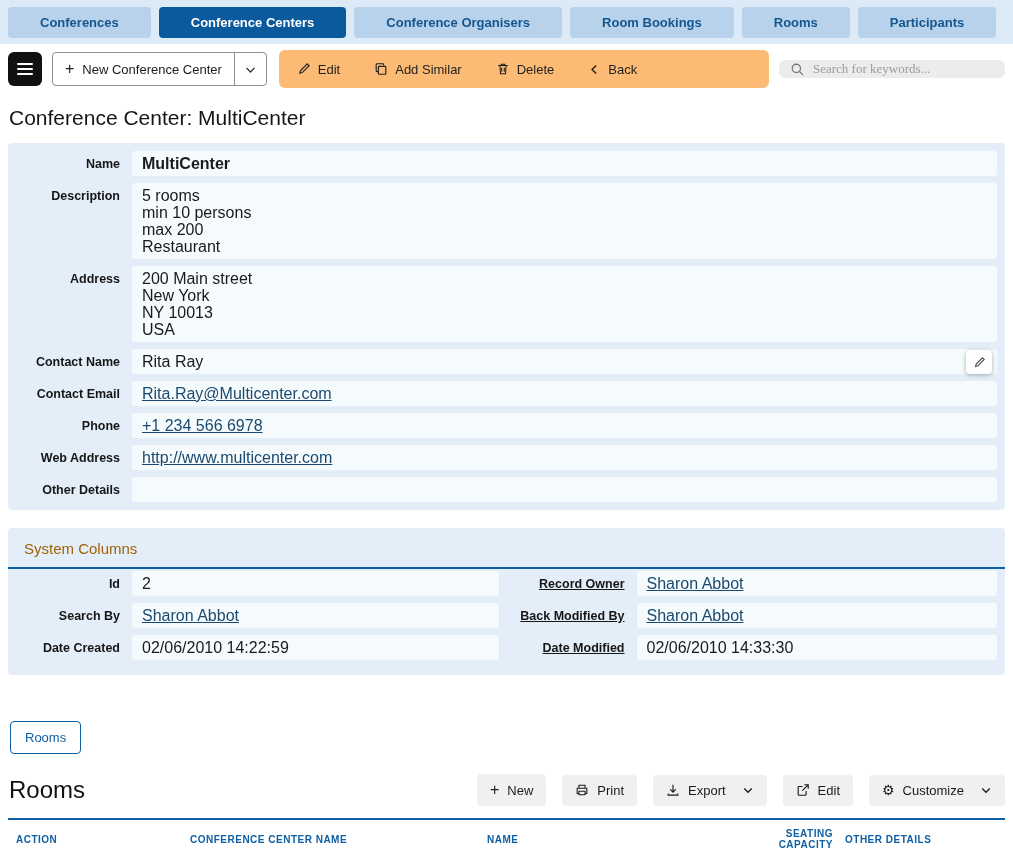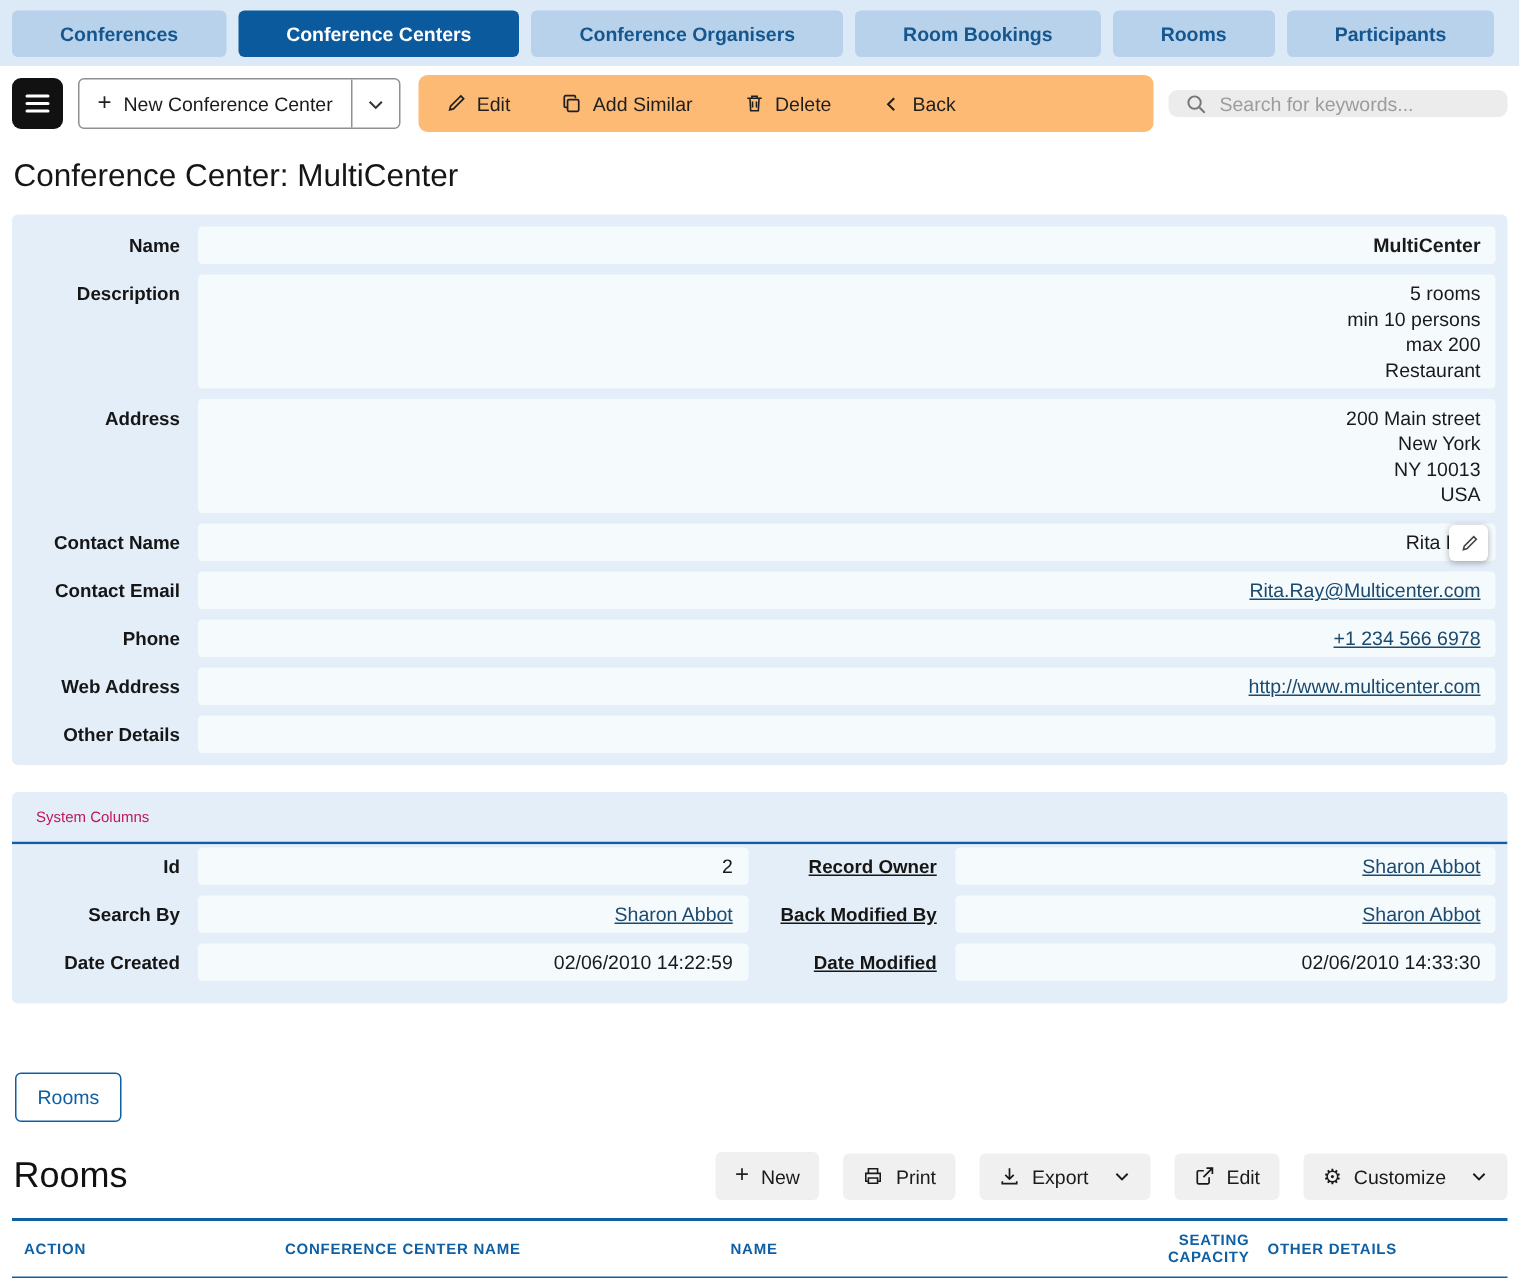--- a/index.html
+++ b/index.html
@@ -34,53 +34,53 @@
   .plus-glyph { font-size: 16px; line-height: 1; color: #222; }
   .split-arrow { display: flex; align-items: center; padding: 0 9px; border-left: 1px solid #8f8f8f; color: #333; }
   .action-bar {
     flex: 1; background: #fdba74; border-radius: 6px; height: 38px;
     display: flex; align-items: center; gap: 34px; padding: 0 18px; margin-left: 2px;
   }
   .tool-btn { display: flex; align-items: center; gap: 7px; font-size: 13px; color: #1f1f1f; }
   .tool-btn svg { flex: none; }
   .searchbox {
     width: 226px; height: 18px; background: #ececec; border-radius: 6px;
-    display: flex; align-items: center; gap: 8px; padding: 0 11px; flex: none;
+    display: flex; align-items: center; gap: 8px; padding: 0 11px; flex: none; font-family: Liberation Serif, serif;
   }
   .searchbox input { flex: 1; background: transparent; border: none; outline: none; font-size: 13px; color: #333; font-family: inherit; }
   .searchbox input::placeholder { color: #9c9c9c; }
 
   
   h1.page-title { font-size: 21px; font-weight: 400; color: #161616; margin: 12px 9px 13px; }
 
   
   .panel { margin: 0 8px; background: #e4eef9; border-radius: 4px; padding: 8px 0; }
   .drow { display: flex; align-items: flex-start; margin: 0 8px 7px 0; }
   .drow:last-child { margin-bottom: 0; }
   .dlabel {
     width: 124px; flex: none; text-align: right; font-weight: bold;
     font-size: 12.5px; color: #161616; padding: 5px 12px 0 0; line-height: 16px;
   }
   .dvalue {
     flex: 1; background: #f5fafd; border-radius: 3px; padding: 4px 10px;
-    font-size: 13px; line-height: 17px; min-height: 25px; position: relative; text-align: right;
+    font-size: 16px; line-height: 17px; min-height: 25px; position: relative;
   }
   .pre { white-space: pre-line; }
   .bold { font-weight: bold; }
   a.lnk, .lnk { color: #1c4a6e; text-decoration: underline; }
   .inline-edit {
     position: absolute; right: 5px; top: 1px; width: 26px; height: 24px;
     background: #ffffff; border-radius: 4px; box-shadow: 0 1px 4px rgba(0,0,0,.3);
     display: flex; align-items: center; justify-content: center; color: #444;
   }
 
   
   .section-header {
     margin: 18px 8px 0; background: #e4eef9; border-radius: 4px 4px 0 0;
-    padding: 12px 16px 10px; color: #be185d; font-size: 10px;
+    padding: 12px 16px 10px; color: #a16207; font-size: 15px;
     border-bottom: 2px solid #0e5fa4;
   }
   .panel.syscols { border-radius: 0 0 4px 4px; padding-top: 2px; }
   .sysgrid { display: grid; grid-template-columns: 1fr 1fr; }
   .srow { display: flex; align-items: flex-start; margin: 0 8px 7px 0; }
   .srow .dlabel.right { width: 130px; text-decoration: underline; }
 
   
   .rooms-tab {
     display: inline-block; margin: 46px 0 0 10px; padding: 8px 14px;

